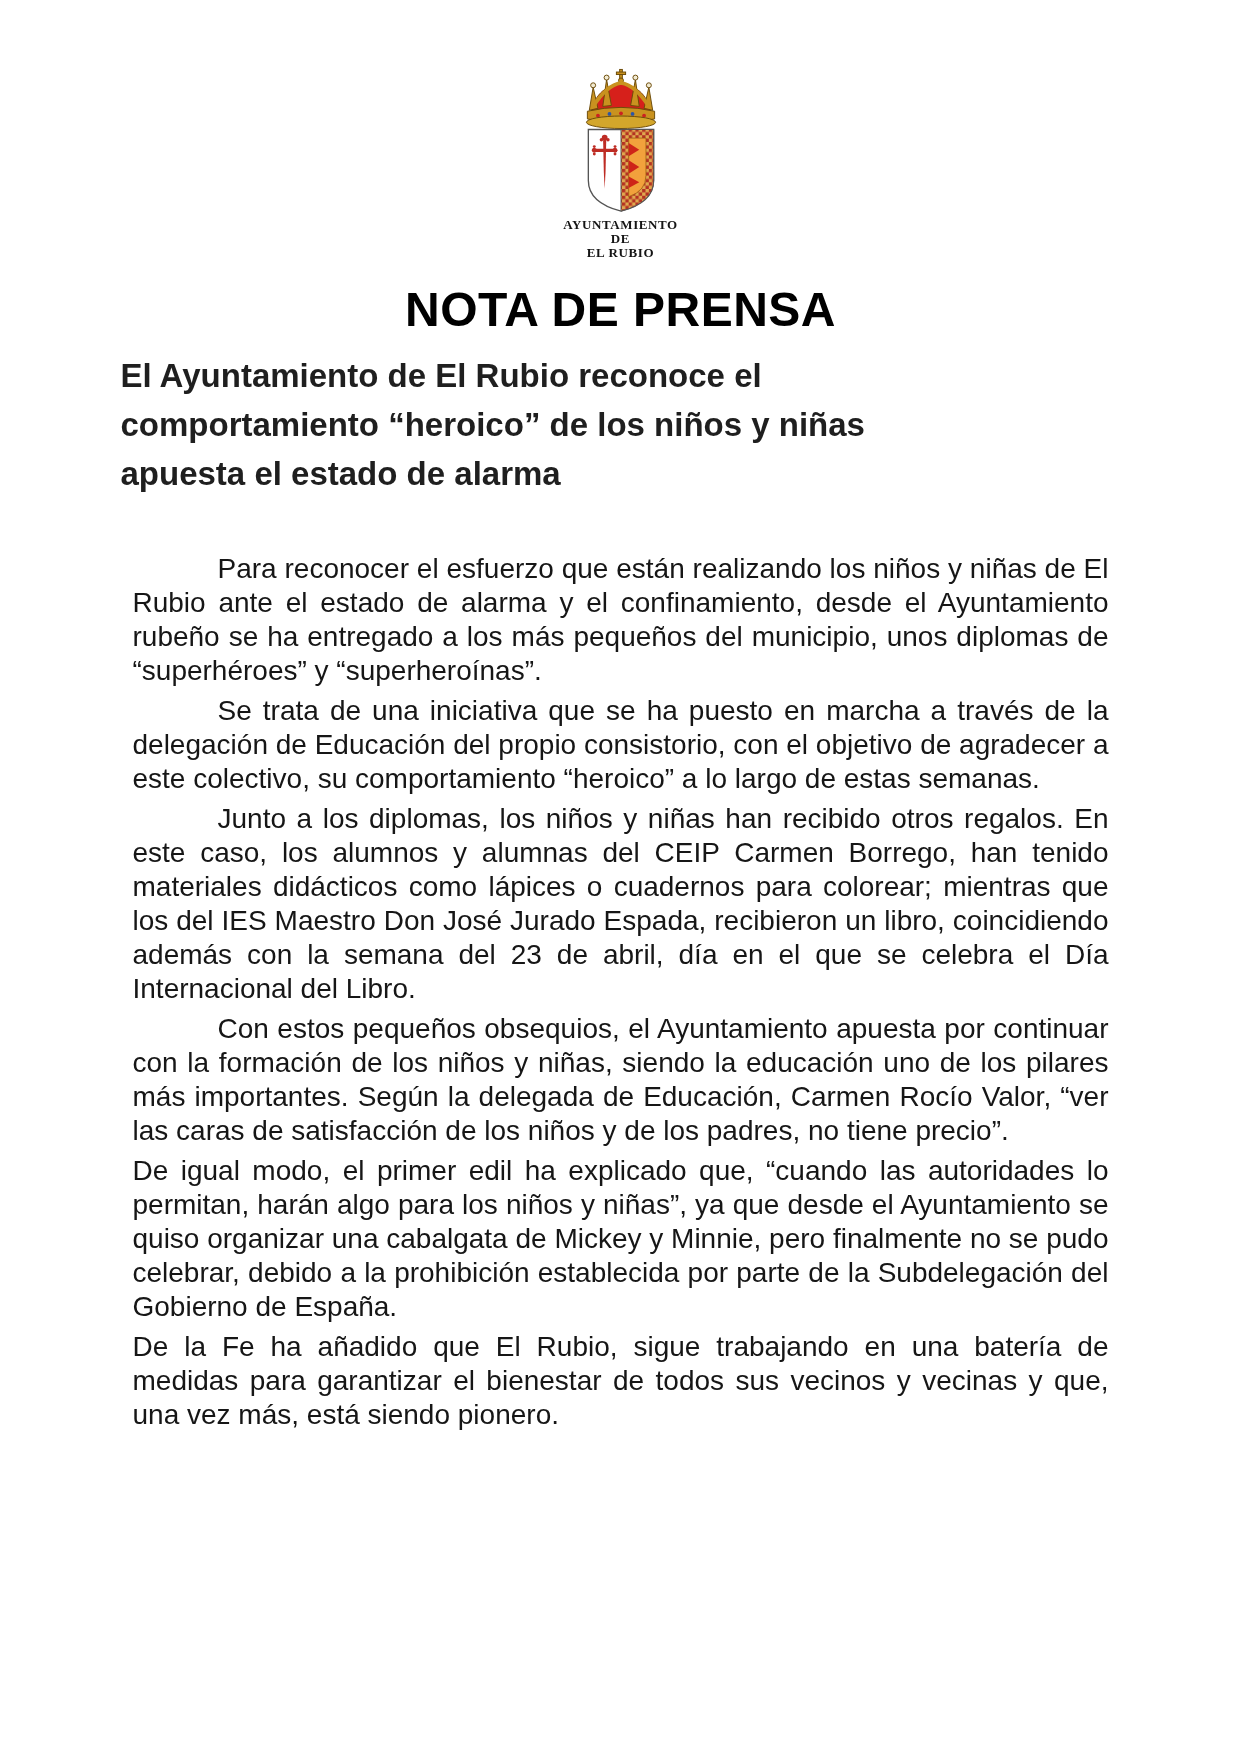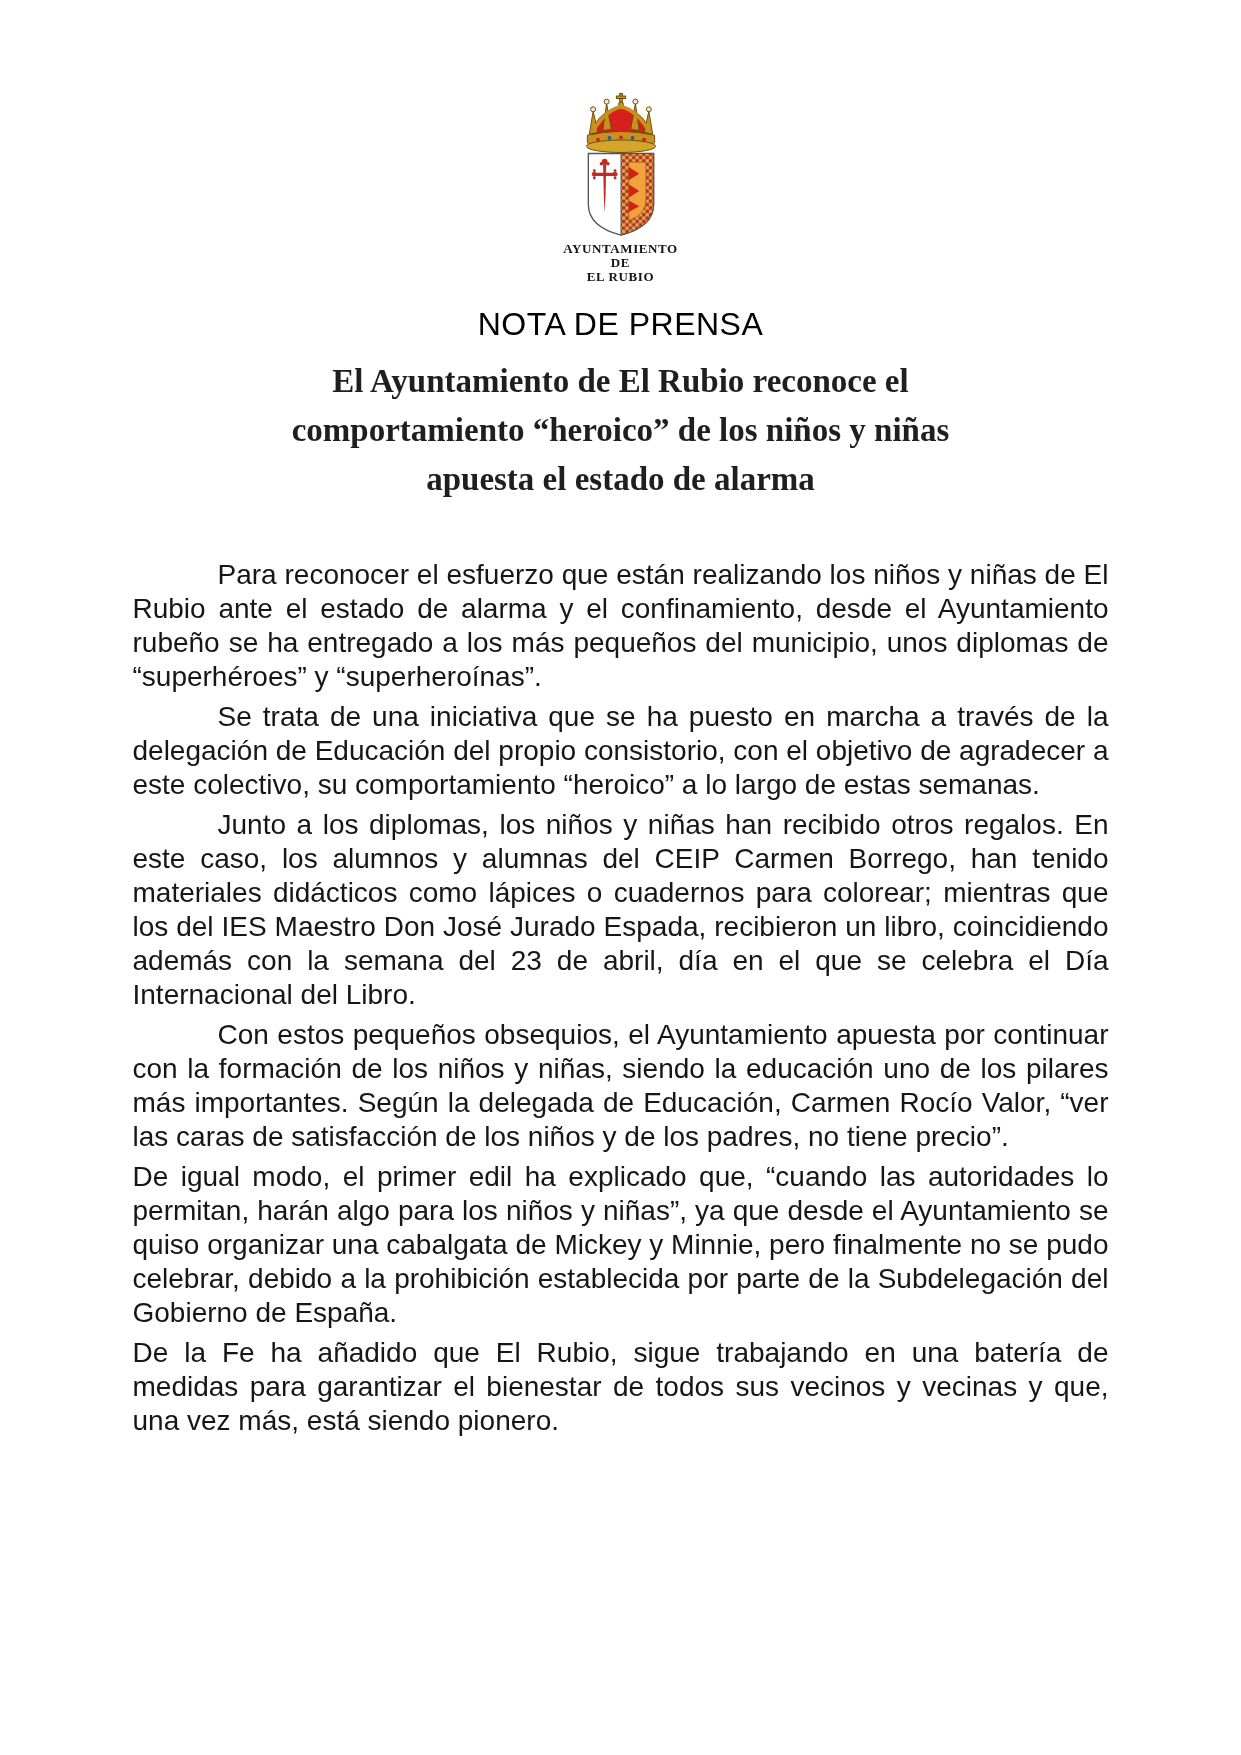--- a/index.html
+++ b/index.html
@@ -3,54 +3,53 @@
 <meta charset="utf-8">
 <style>
   html,body { margin:0; padding:0; }
   body {
     width:1241px; height:1755px;
     background:#ffffff;
     font-family:"Liberation Sans", sans-serif;
     color:#141414;
     overflow:hidden;
   }
-  .page { padding-top:92px; }
+  .page { padding-top:68px; }
 
   
   .crest { display:block; margin:0 auto; width:106px; height:146px; }
 
   .logo-caption {
     margin-top:4px;
     text-align:center;
     font-family:"Liberation Serif", serif;
     font-weight:700;
     font-size:13px;
     line-height:1.08;
     letter-spacing:0.6px;
     color:#151515;
   }
 
   .title {
     margin:22px 0 0;
     text-align:center;
-    font-size:32px;
-    font-weight:400;
+    font-size:48px;
+    font-weight:700;
     letter-spacing:0.5px;
     color:#000000;
   }
 
   .headline {
     margin:14px auto 0;
     width:1000px;
-    text-align:center;
+    text-align:left;
     font-size:33px;
     font-weight:700;
     line-height:49px;
     color:#1f1f1f;
-    font-family:Liberation Serif, serif;
   }
 
   .body-text {
     width:976px;
     margin:54px auto 0;
     font-size:28px;
     line-height:34px;
     text-align:justify;
     color:#161616;
   }

